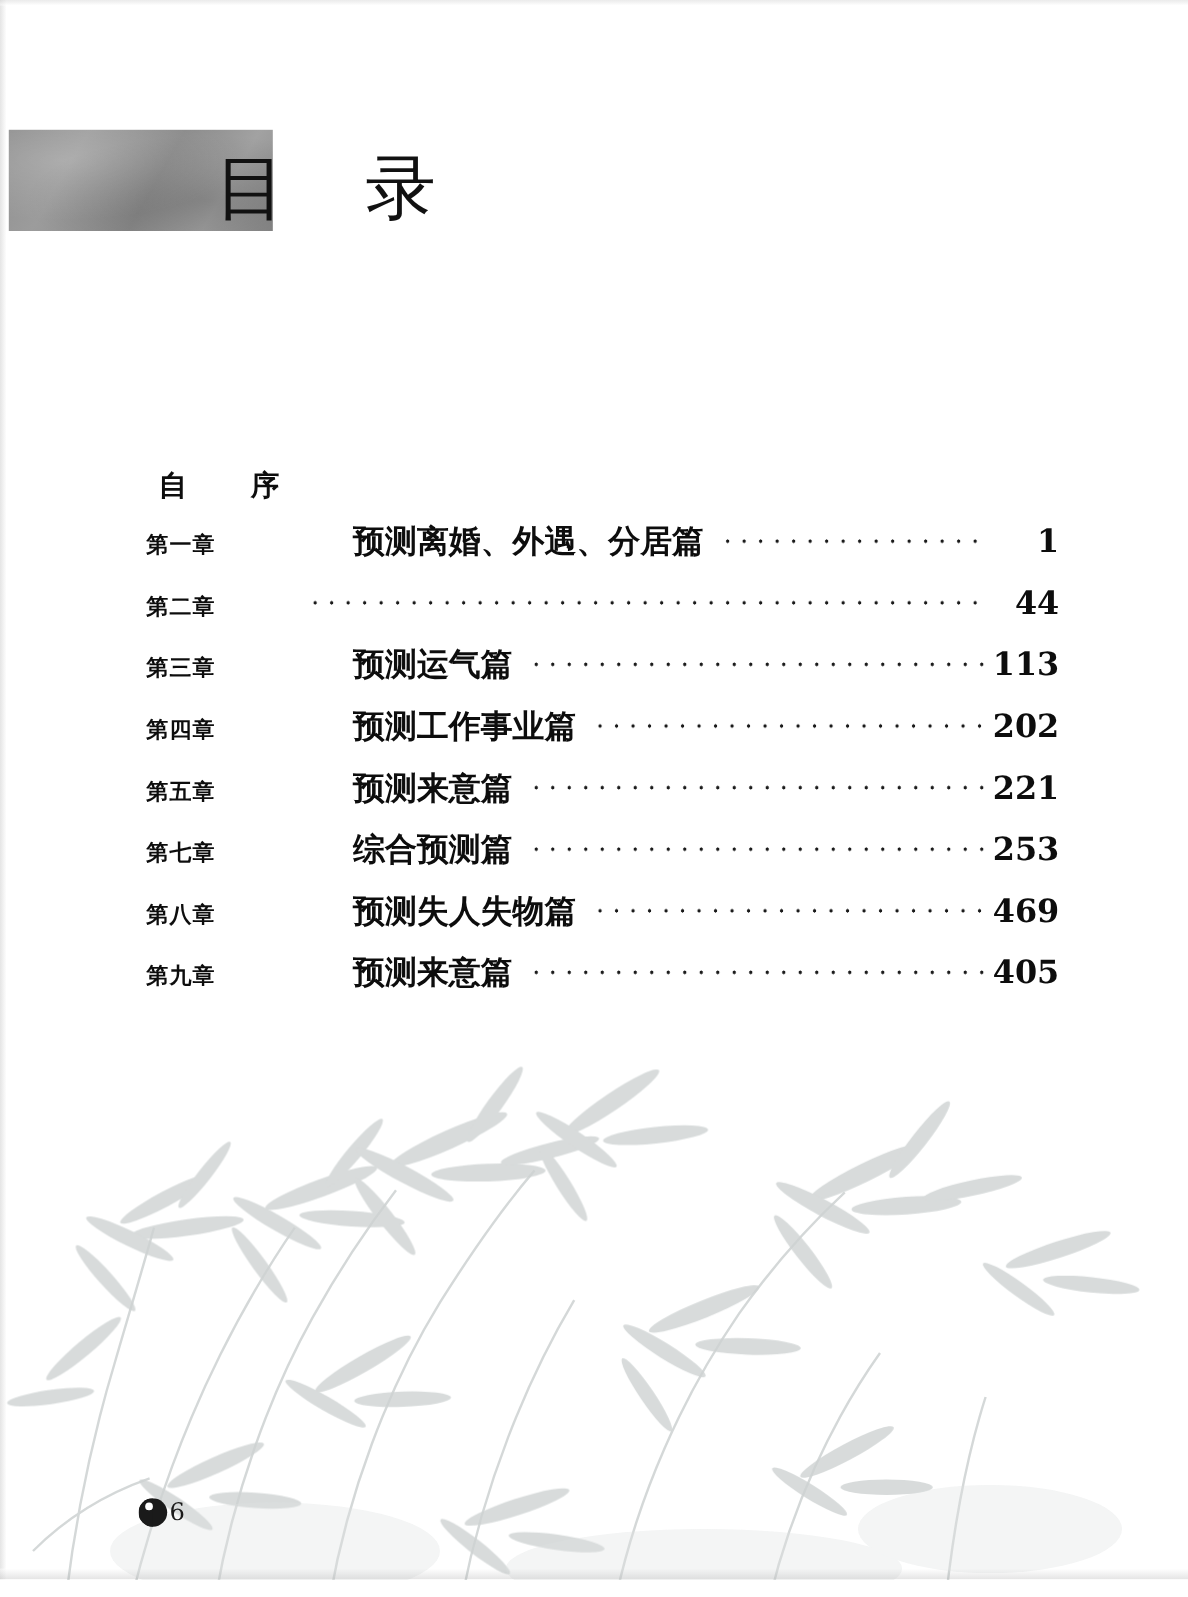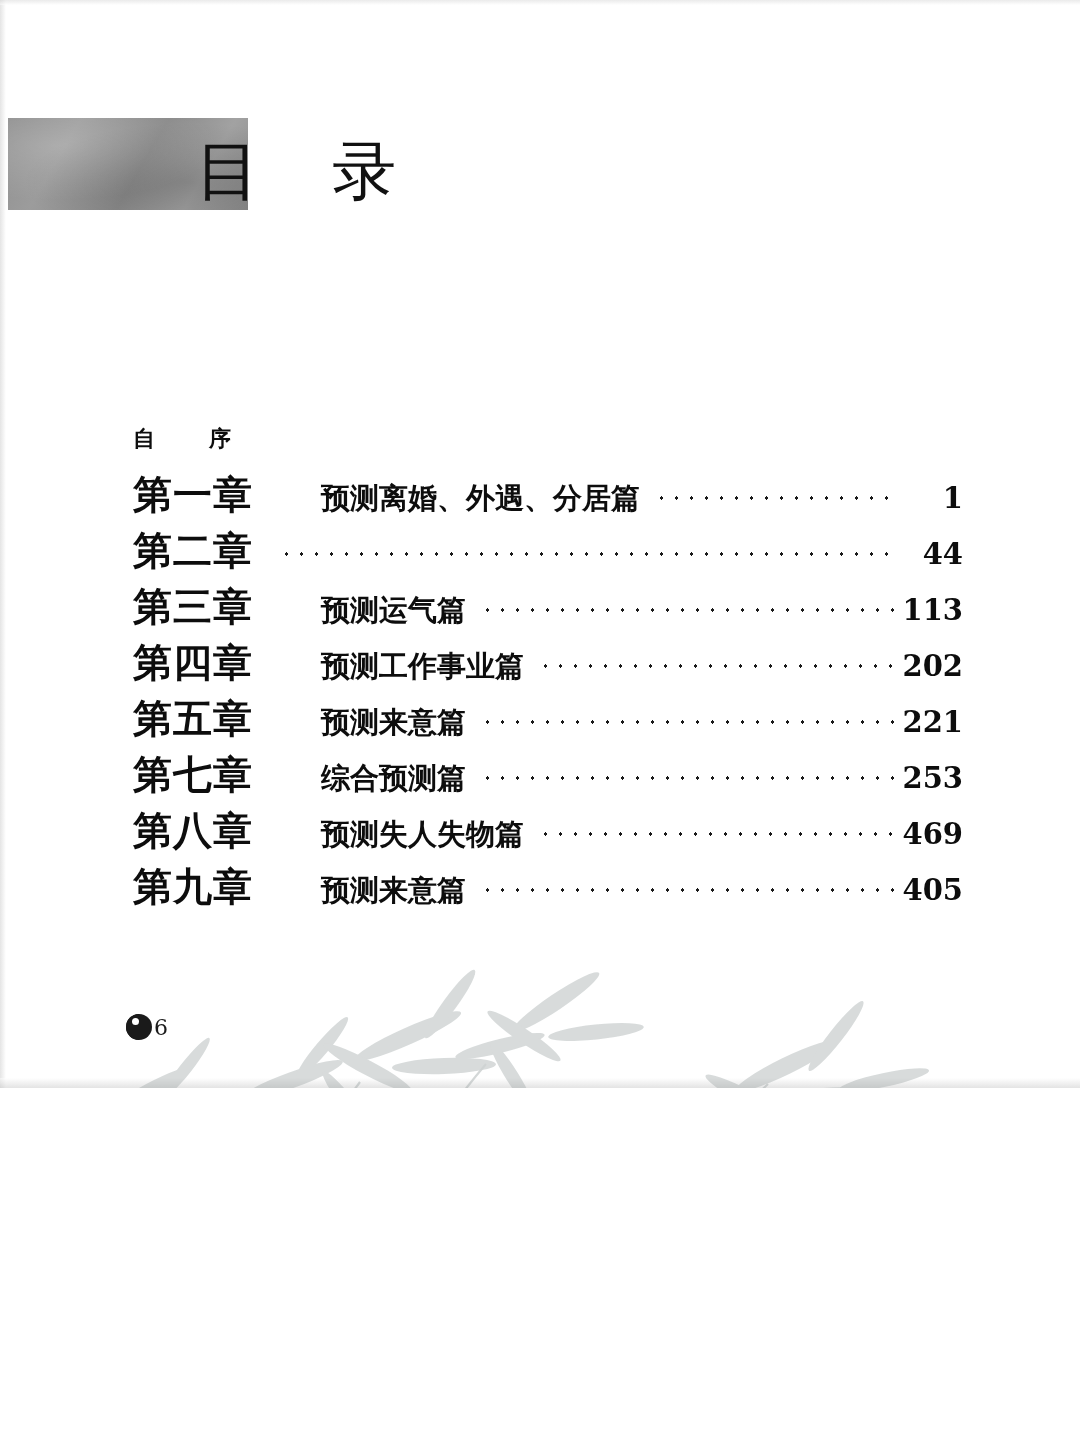--- a/index.html
+++ b/index.html
@@ -6,21 +6,21 @@
     margin: 0;
     padding: 0;
     background: #ffffff;
   }
   body {
     font-family: "DejaVu Serif", "Liberation Serif", serif;
   }
   .page {
     position: relative;
     width: 1080px;
-    height: 1088px;
+    height: 1436px;
     background: #ffffff;
     overflow: hidden;
   }
 
   
   .scan-edge-left {
     position: absolute;
     left: 0; top: 0;
     width: 6px; height: 1452px;
     background: linear-gradient(to right, #cfcfcf, #ffffff);
@@ -71,35 +71,36 @@
   }
 
   
   .toc {
     position: absolute;
     left: 133px;
     top: 424px;
     width: 830px;
   }
   .preface-row {
-    font-size: 22px;
+    font-size: 26px;
     font-weight: bold;
     color: #0d0d0d;
     letter-spacing: 16px;
     margin-bottom: 14px;
     white-space: nowrap;
+    margin-left: 11px;
   }
   .toc-row {
     display: flex;
     align-items: baseline;
     height: 56px;
     white-space: nowrap;
   }
   .chap-no {
-    font-size: 39px;
+    font-size: 20px;
     font-weight: bold;
     color: #0d0d0d;
     width: 140px;
     flex: 0 0 140px;
     letter-spacing: 1px;
   }
   .chap-title {
     font-size: 29px;
     font-weight: bold;
     color: #0d0d0d;

